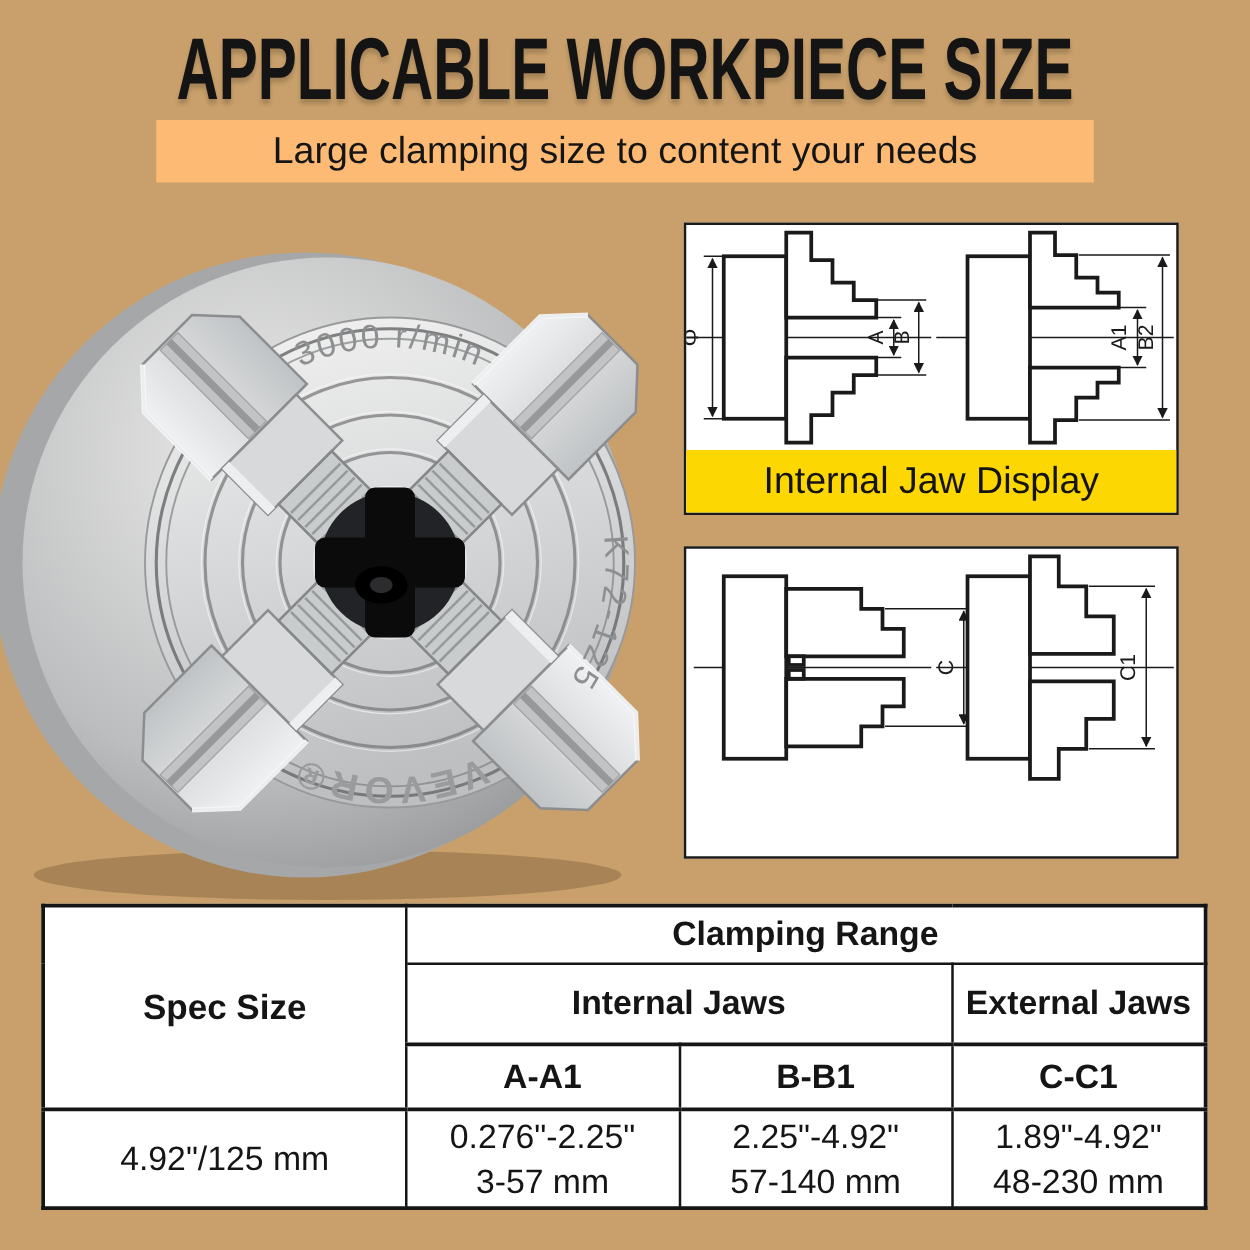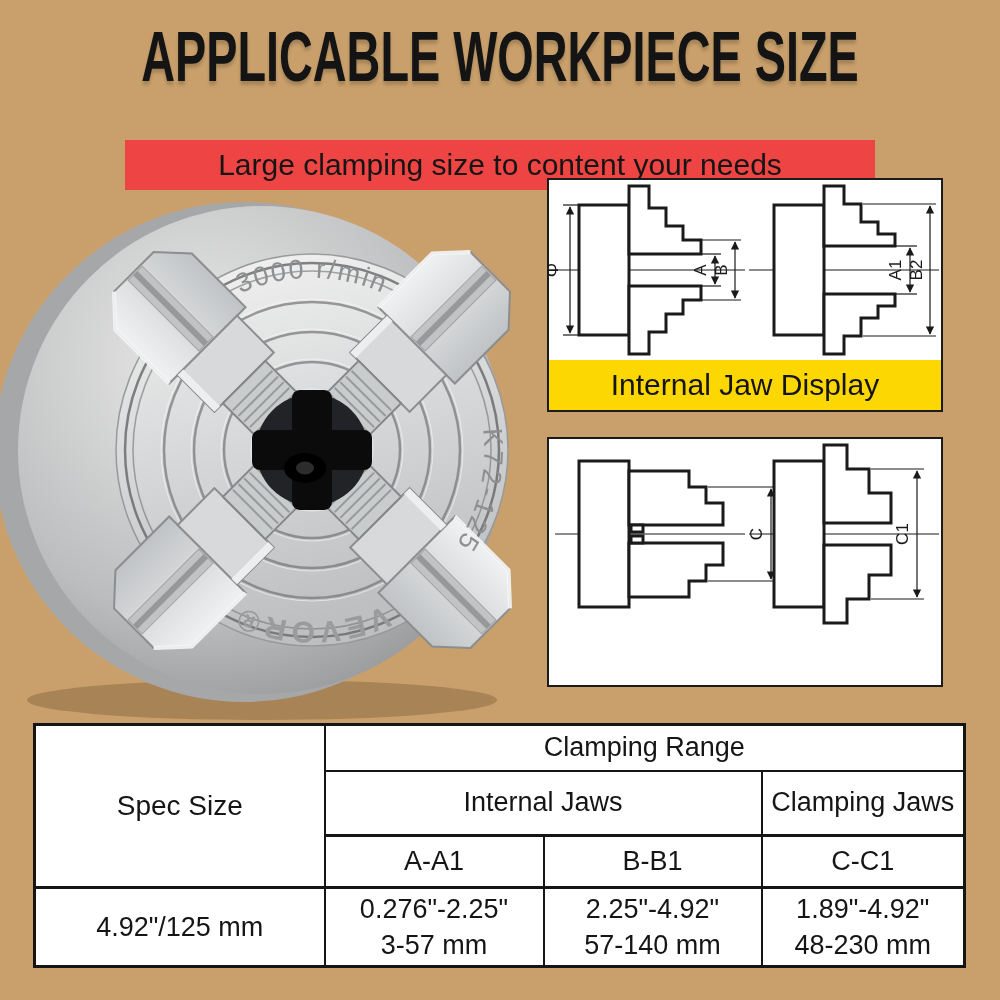--- a/index.html
+++ b/index.html
@@ -33,35 +33,35 @@
   .panel svg.diagram{position:absolute;left:0;top:0;}
   .caption{position:absolute;left:0;right:0;bottom:0;display:flex;align-items:center;
            justify-content:center;font-size:30px;color:#141414;}
   .panel-internal .caption{height:50px;}
   .panel-external .caption{height:55px;}
   table.spec{position:absolute;left:33px;top:723px;width:930px;height:245px;
              border-collapse:collapse;background:#fff;table-layout:fixed;}
   table.spec th,table.spec td{border:2px solid #151515;text-align:center;
              vertical-align:middle;color:#151515;padding:0;}
   table.spec{border:3px solid #151515;}
-  table.spec th{font-size:27px;font-weight:normal;margin-left:36px;}
+  table.spec th{font-size:27px;font-weight:bold;margin-left:36px;}
   table.spec td{font-size:27px;font-weight:normal;line-height:36px;}
   tr.r1{height:46px;} tr.r2{height:65px;} tr.r3{height:52px;}
   .thick-b{border-bottom-width:3px !important;}
   .spec-size-cell{font-size:28px !important;border-radius:10px;}
 </style>
 </head>
 <body>
 
 <div class="canvas">
   <div class="bg"></div>
 
   <div class="title">APPLICABLE WORKPIECE SIZE</div>
 
-  <div class="banner" style="background:#ef4444;margin-top:44px;">
+  <div class="banner" style="background:#fdba74;">
     <span>Large clamping size to content your needs</span>
   </div>
 
   <div class="chuck">
     <svg width="560" height="540" viewBox="0 0 560 540">
       <defs>
         <radialGradient id="gBody" cx="38%" cy="32%" r="80%">
           <stop offset="0%" stop-color="#e9e9e9"></stop>
             <stop offset="65%" stop-color="#bcbdbe"></stop>
           <stop offset="100%" stop-color="#8f9092"></stop>
@@ -296,21 +296,21 @@
         <col style="width:218px">
         <col style="width:203px">
       </colgroup>
     <tbody>
         <tr class="r1">
       <th rowspan="3" class="spec-size-cell thick-b">Spec Size</th>
       <th colspan="3">Clamping Range</th>
     </tr>
     <tr class="r2">
       <th colspan="2" class="thick-b">Internal Jaws</th>
-      <th class="thick-b">Clamping Jaws</th>
+      <th class="thick-b">External Jaws</th>
     </tr>
     <tr class="r3">
       <th class="thick-b">A-A1</th>
       <th class="thick-b">B-B1</th>
       <th class="thick-b">C-C1</th>
     </tr>
     <tr class="r4">
       <td>4.92"/125 mm</td>
       <td>
         <span style="display:block">0.276"-2.25"</span>

